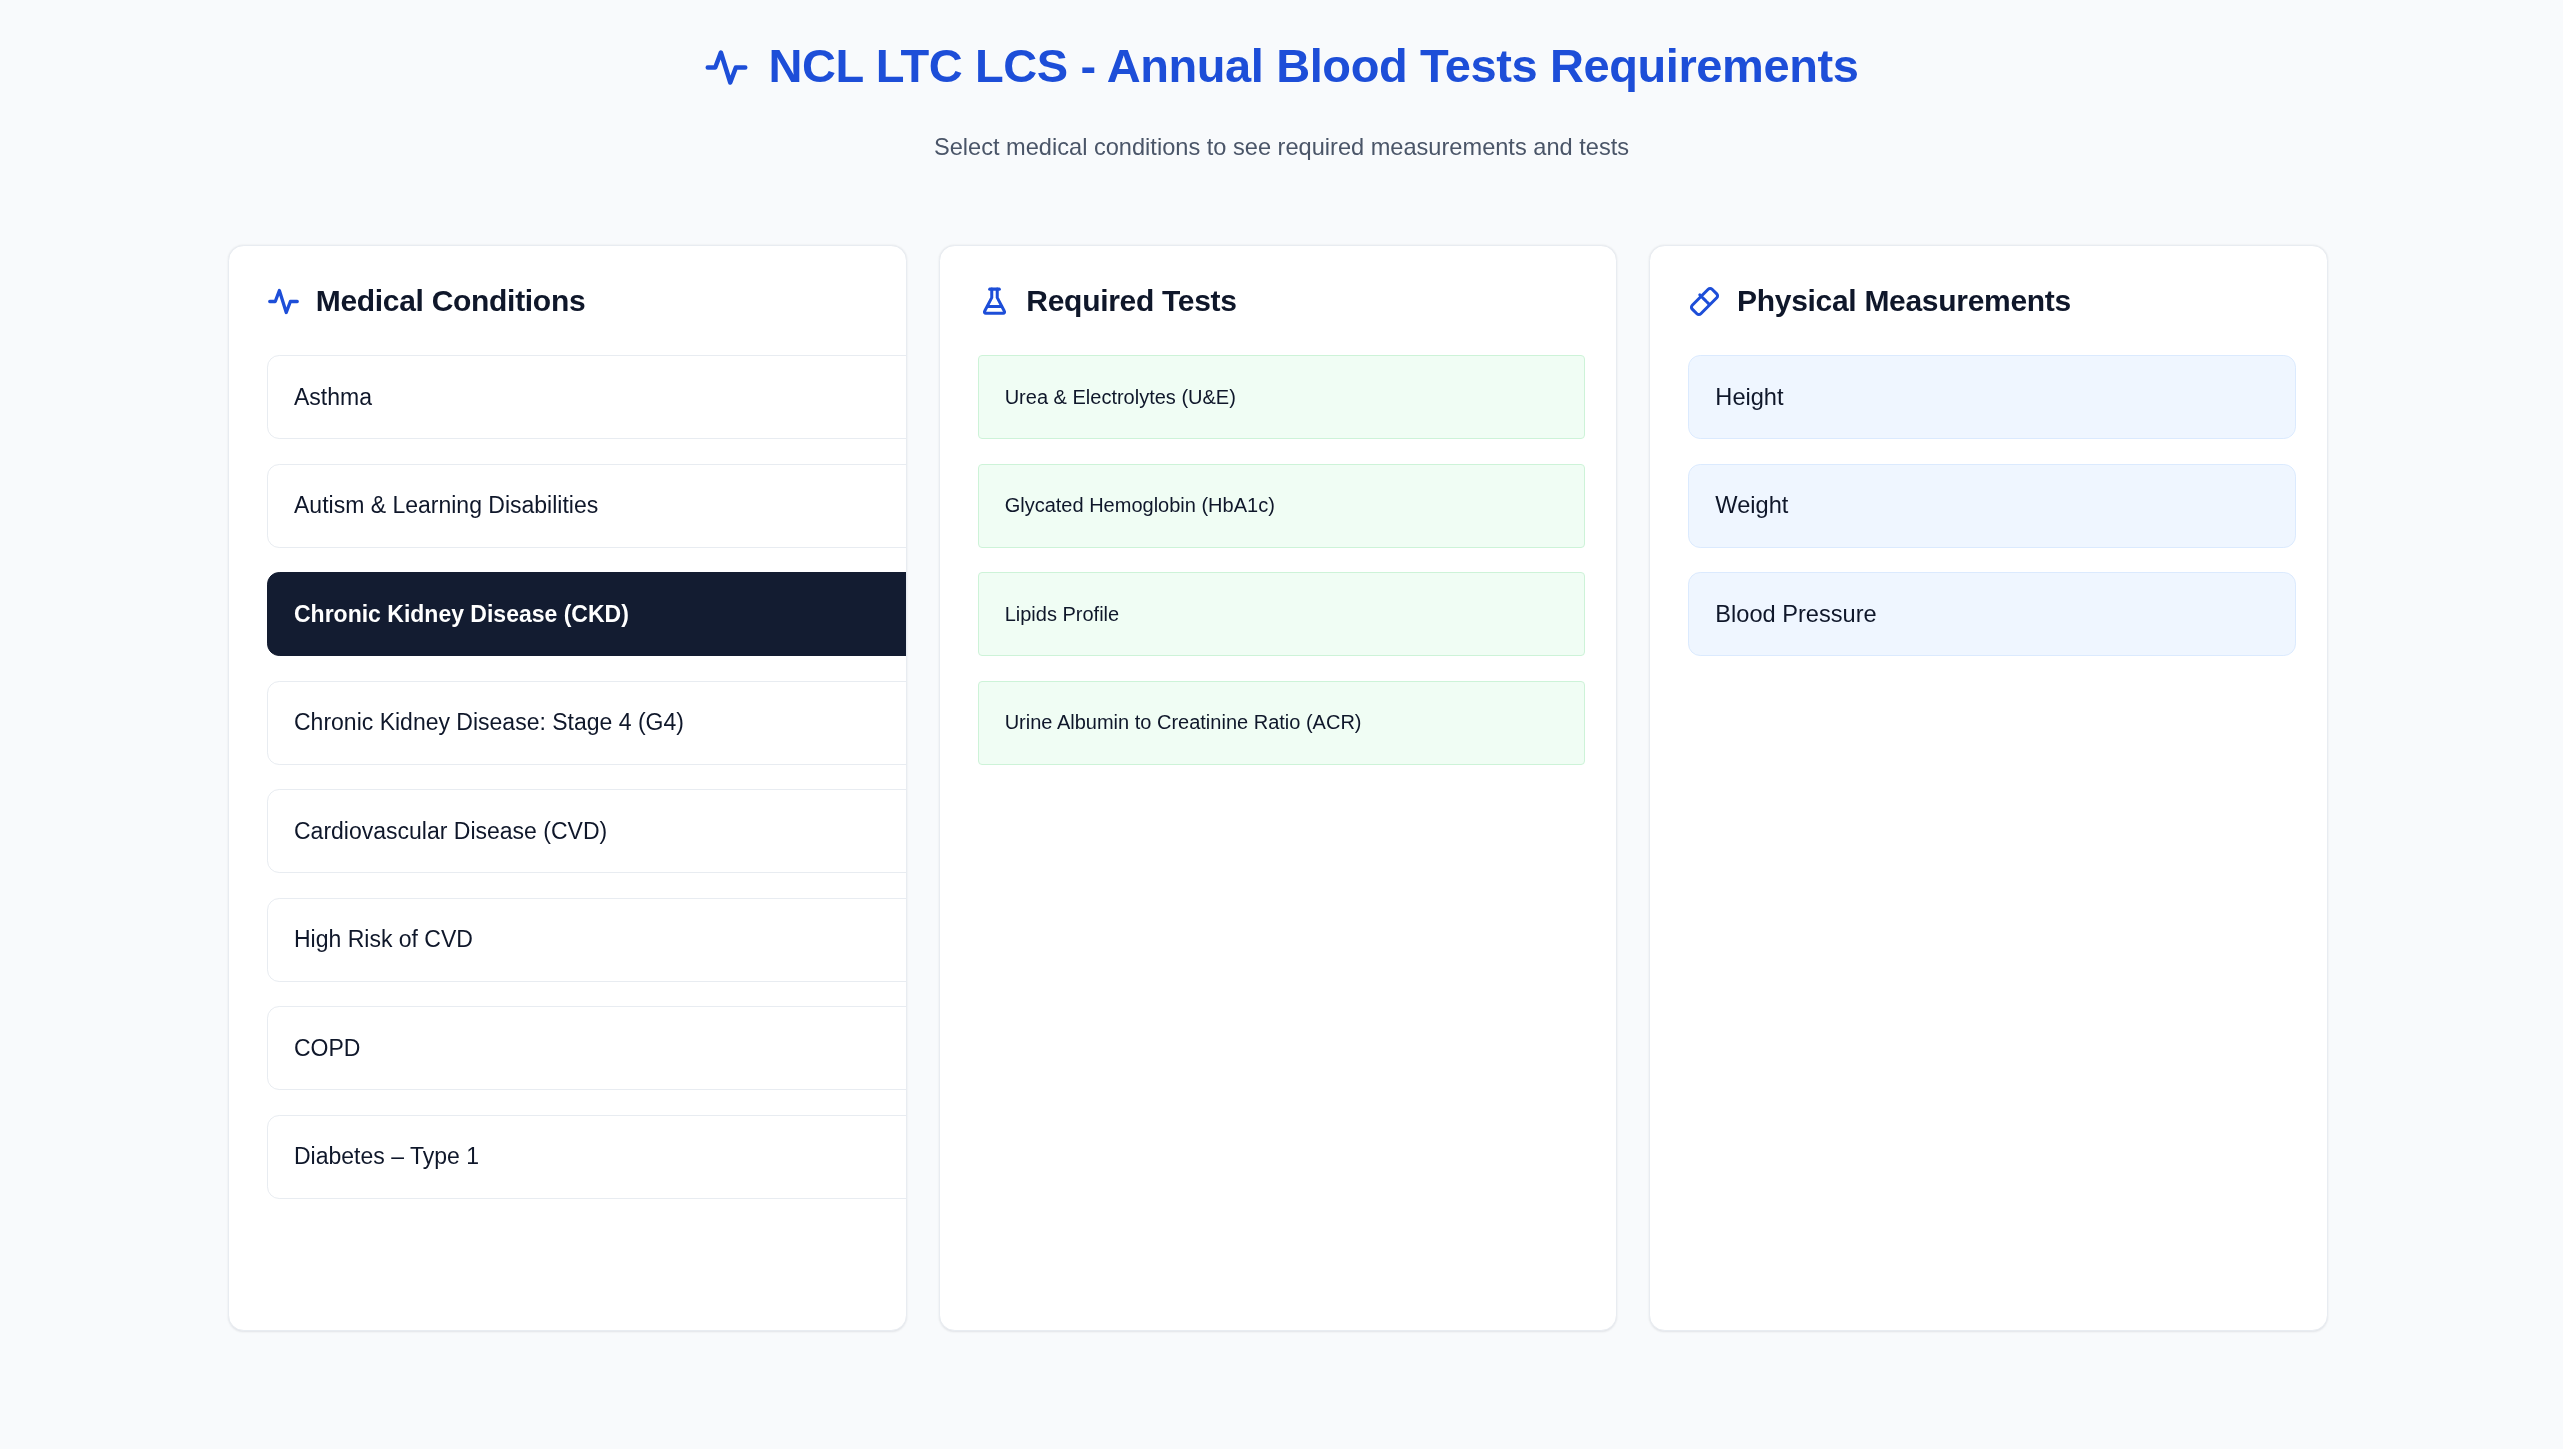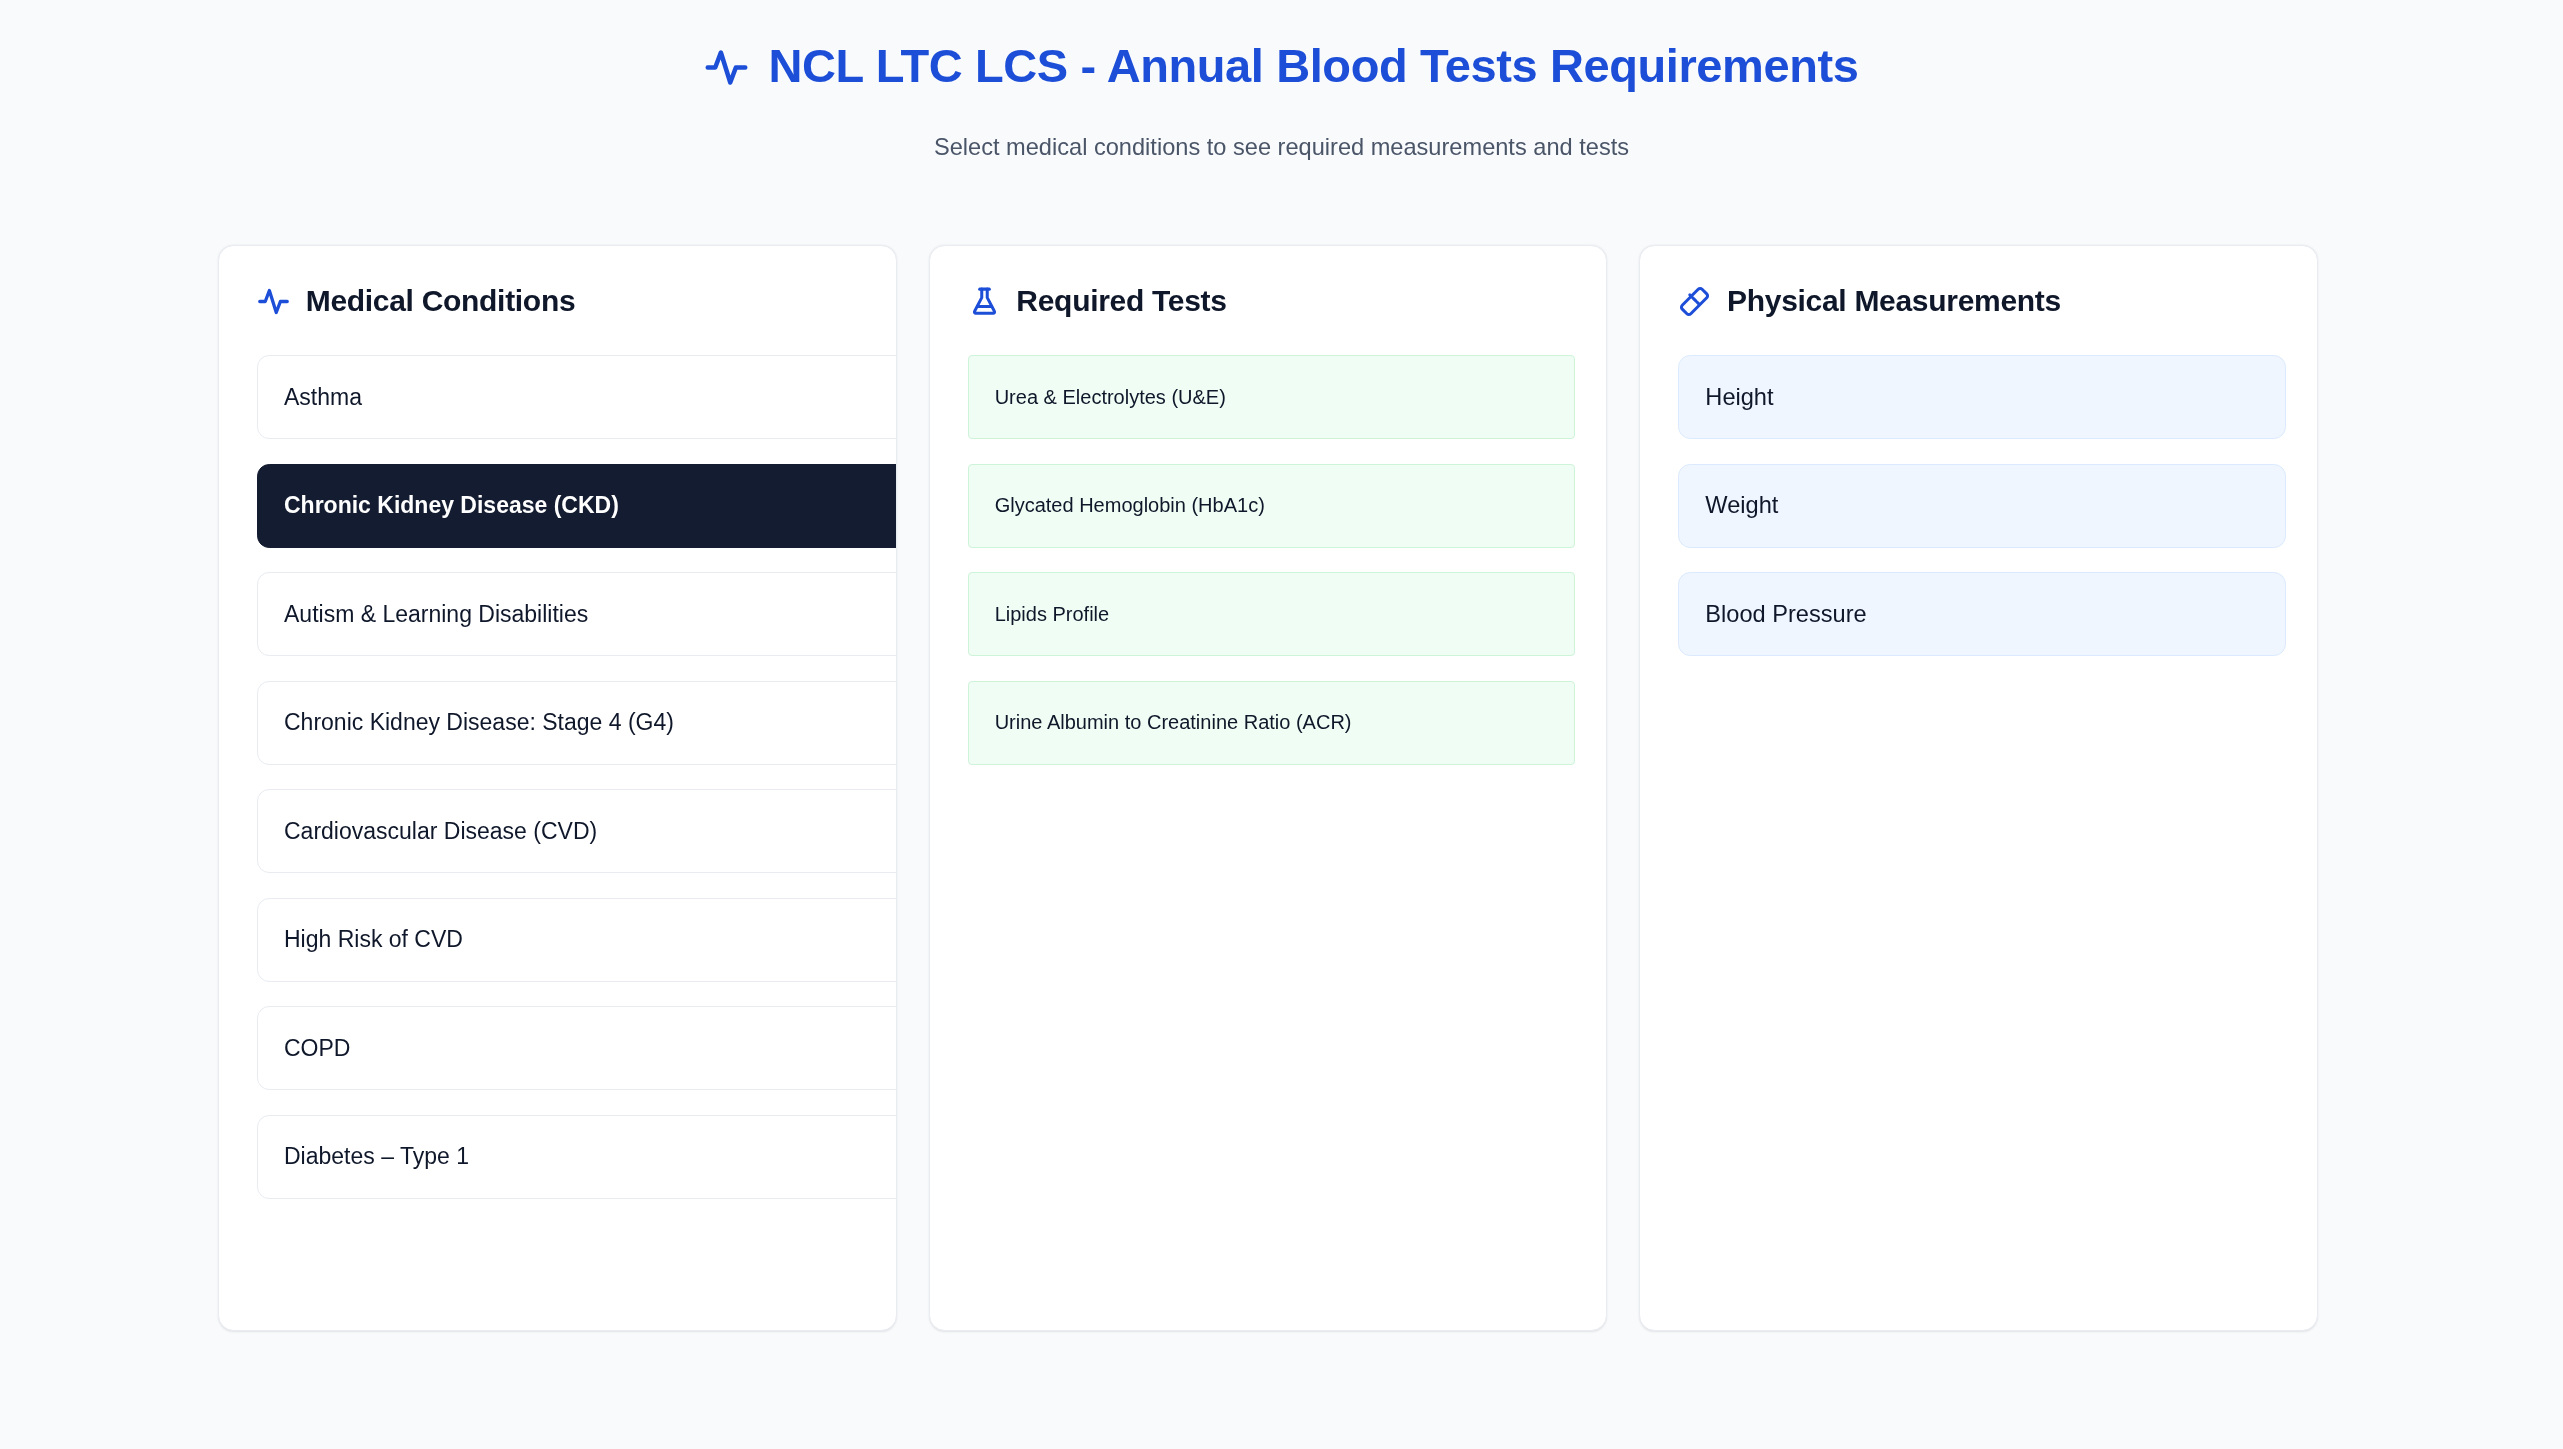--- a/index.html
+++ b/index.html
@@ -54,21 +54,21 @@
   .page-subtitle {
     margin-top: 42px;
     font-size: 23.6px;
     color: #4a5568;
     font-weight: normal;
   }
 
   
   .columns {
     position: absolute;
-    left: 218px;
+    left: 228px;
     top: 245px;
     width: 2100px;
     height: 1086px;
     display: flex;
     gap: 32px;
   }
 
   .card {
     background: #ffffff;
     border: 0.9px solid #e8ecf1;
@@ -182,25 +182,25 @@
       <div class="card-header">
         <svg class="card-icon" viewBox="0 0 24 24" fill="none" stroke="#1d4ed8" stroke-width="2.4" stroke-linecap="round" stroke-linejoin="round">
           <polyline points="2,12 6,12 9,4 14,20 17,12 22,12"></polyline>
         </svg>
         <h2 class="card-title">Medical Conditions</h2>
       </div>
       <div class="item-list">
         <div class="condition-item">
           <span>Asthma</span>
         </div>
+        <div class="condition-item">
+          <span>Autism &amp; Learning Disabilities</span>
+        </div>
         <div class="condition-item selected">
           <span>Chronic Kidney Disease (CKD)</span>
-        </div>
-        <div class="condition-item">
-          <span>Autism &amp; Learning Disabilities</span>
         </div>
         <div class="condition-item">
           <span>Chronic Kidney Disease: Stage 4 (G4)</span>
         </div>
         <div class="condition-item">
           <span>Cardiovascular Disease (CVD)</span>
         </div>
         <div class="condition-item">
           <span>High Risk of CVD</span>
         </div>

